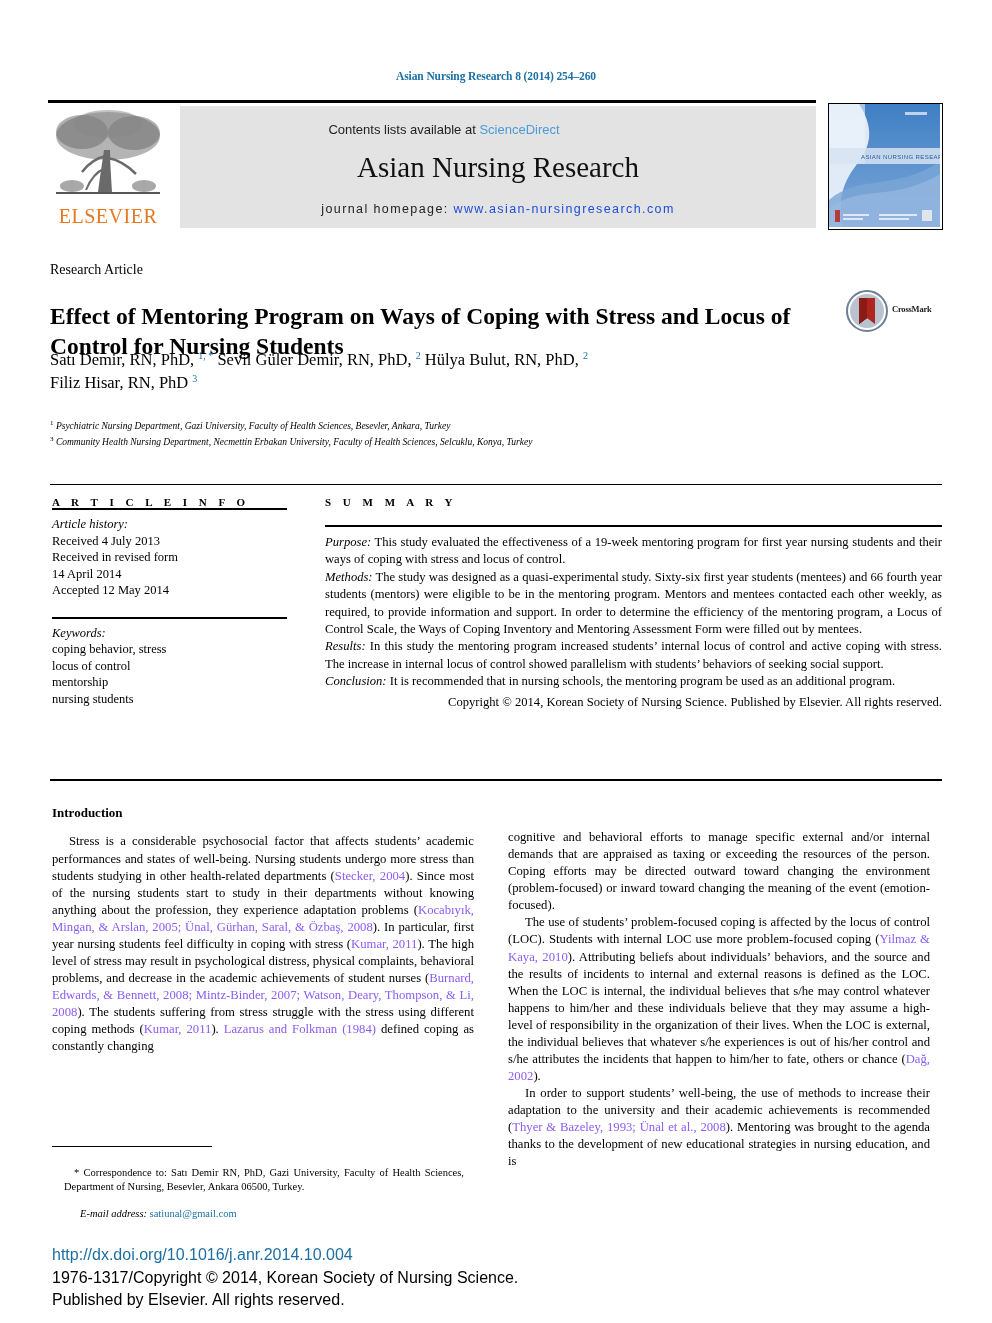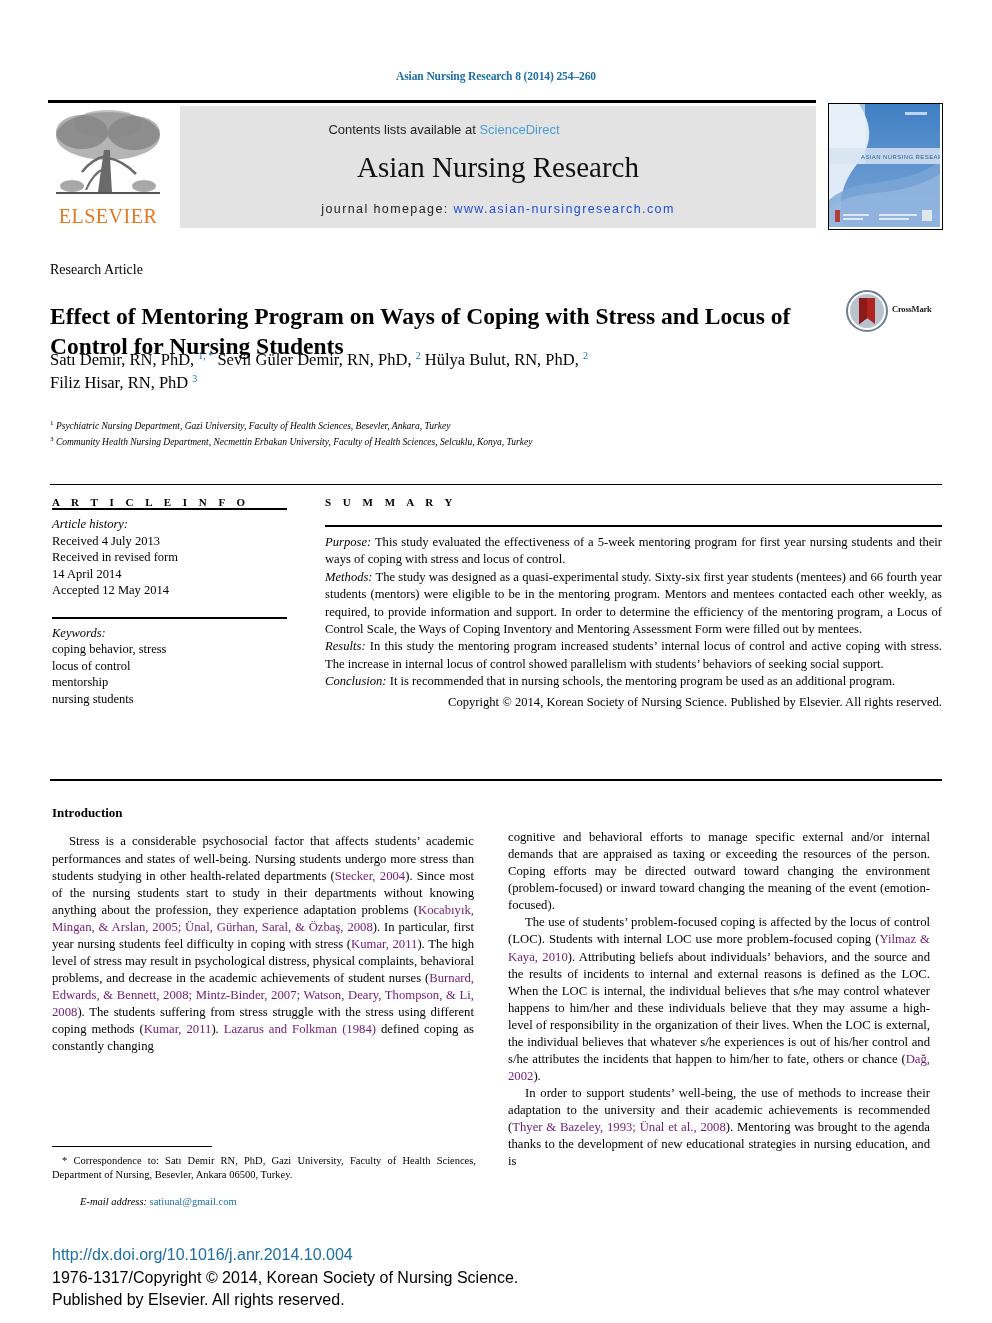--- a/index.html
+++ b/index.html
@@ -276,21 +276,21 @@
     margin: 0 0 12px 0;
     font-size: 13px;
     font-weight: bold;
     font-family: "Liberation Serif", serif;
   }
   .body-col p {
     margin: 0;
     text-indent: 17px;
   }
   .ref {
-    color: #701a75;
+    color: #8b5cf6;
   }
 
   
   .footnote-rule {
     position: absolute;
     top: 1146px;
     left: 52px;
     width: 160px;
     height: 1px;
     background: #000;
@@ -429,21 +429,21 @@
       <div>coping behavior, stress</div>
       <div>locus of control</div>
       <div>mentorship</div>
       <div>nursing students</div>
     </div>
   </div>
 
   <div class="col-summary">
     <div class="sec-label">S U M M A R Y</div>
     <div class="summary-body" style="border-top:2px solid #000;">
-      <p><span class="lead">Purpose:</span><span> This study evaluated the effectiveness of a 5-week mentoring program for first year nursing students and their ways of coping with stress and locus of control.</span></p>
+      <p><span class="lead">Purpose:</span><span> This study evaluated the effectiveness of a 19-week mentoring program for first year nursing students and their ways of coping with stress and locus of control.</span></p>
       <p><span class="lead">Methods:</span><span> The study was designed as a quasi-experimental study. Sixty-six first year students (mentees) and 66 fourth year students (mentors) were eligible to be in the mentoring program. Mentors and mentees contacted each other weekly, as required, to provide information and support. In order to determine the efficiency of the mentoring program, a Locus of Control Scale, the Ways of Coping Inventory and Mentoring Assessment Form were filled out by mentees.</span></p>
       <p><span class="lead">Results:</span><span> In this study the mentoring program increased students’ internal locus of control and active coping with stress. The increase in internal locus of control showed parallelism with students’ behaviors of seeking social support.</span></p>
       <p><span class="lead">Conclusion:</span><span> It is recommended that in nursing schools, the mentoring program be used as an additional program.</span></p>
       <div class="copyright-line">Copyright © 2014, Korean Society of Nursing Science. Published by Elsevier. All rights reserved.</div>
     </div>
   </div>
 
   <div class="rule-med" style="top:779px;left:50px;width:892px;"></div>
 
   <div class="body-col left">
@@ -452,21 +452,21 @@
   </div>
 
   <div class="body-col right">
     <p style="text-indent:0;margin-top:25px;">cognitive and behavioral efforts to manage specific external and/or internal demands that are appraised as taxing or exceeding the resources of the person. Coping efforts may be directed outward toward changing the environment (problem-focused) or inward toward changing the meaning of the event (emotion-focused).</p>
     <p><span>The use of students’ problem-focused coping is affected by the locus of control (LOC). Students with internal LOC use more problem-focused coping (</span><span class="ref">Yilmaz &amp; Kaya, 2010</span><span>). Attributing beliefs about individuals’ behaviors, and the source and the results of incidents to internal and external reasons is defined as the LOC. When the LOC is internal, the individual believes that s/he may control whatever happens to him/her and these individuals believe that they may assume a high-level of responsibility in the organization of their lives. When the LOC is external, the individual believes that whatever s/he experiences is out of his/her control and s/he attributes the incidents that happen to him/her to fate, others or chance (</span><span class="ref">Dağ, 2002</span><span>).</span></p>
     <p><span>In order to support students’ well-being, the use of methods to increase their adaptation to the university and their academic achievements is recommended (</span><span class="ref">Thyer &amp; Bazeley, 1993; Ünal et al., 2008</span><span>). Mentoring was brought to the agenda thanks to the development of new educational strategies in nursing education, and is</span></p>
   </div>
 
   <div class="footnote-rule"></div>
   <div class="footnote">
-    <p style="margin:0;text-indent:10px;"><span>*</span><span> Correspondence to: Satı Demir RN, PhD, Gazi University, Faculty of Health Sciences, Department of Nursing, Besevler, Ankara 06500, Turkey.</span></p>
+    <p style="margin:12px;text-indent:10px;"><span>*</span><span> Correspondence to: Satı Demir RN, PhD, Gazi University, Faculty of Health Sciences, Department of Nursing, Besevler, Ankara 06500, Turkey.</span></p>
     <p style="margin:12px;text-indent:16px;"><span class="email-label">E-mail address:</span><span class="mail"> satiunal@gmail.com</span></p>
   </div>
 
   <div class="doi-block">
     <div class="doi">http://dx.doi.org/10.1016/j.anr.2014.10.004</div>
     <div>1976-1317/Copyright © 2014, Korean Society of Nursing Science. Published by Elsevier. All rights reserved.</div>
   </div>
 
 </div>
 

